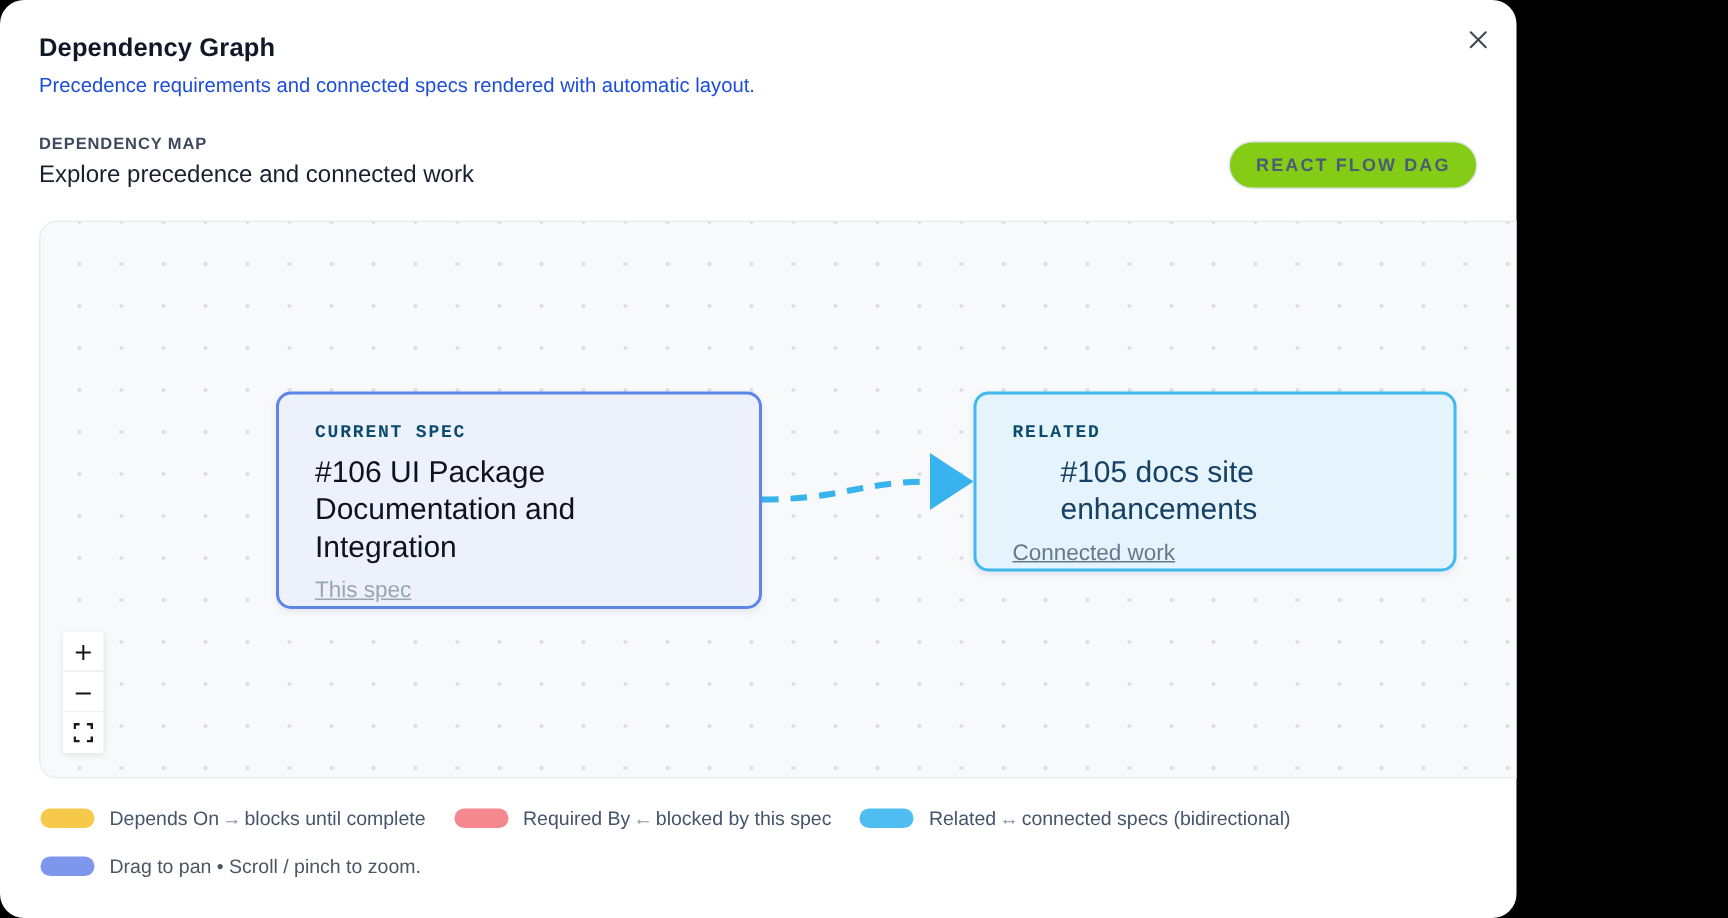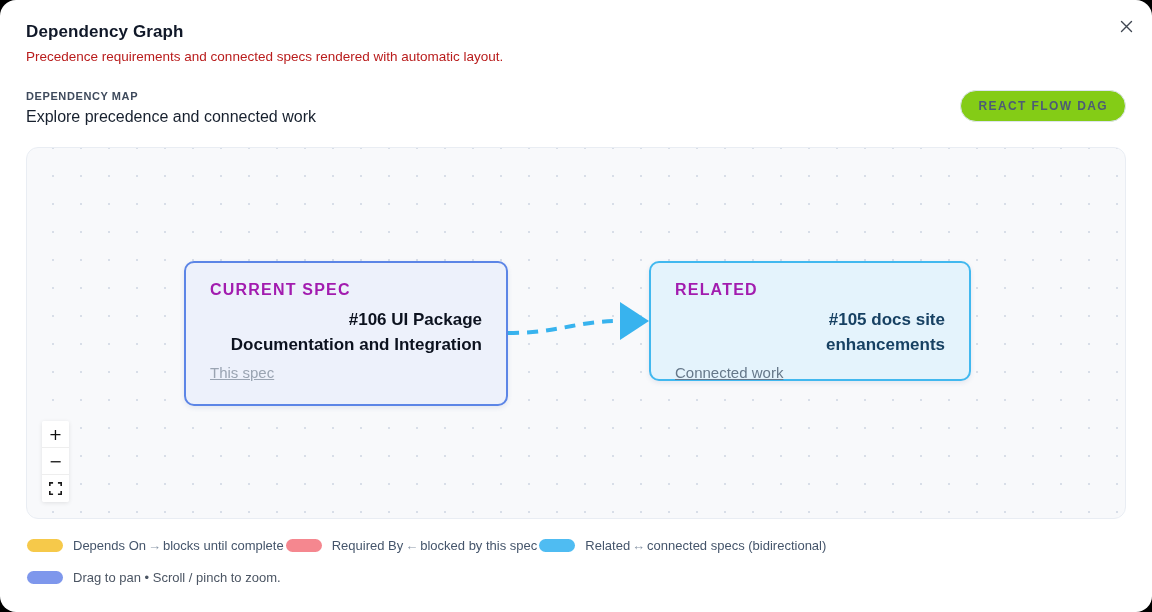--- a/index.html
+++ b/index.html
@@ -1,42 +1,42 @@
 <!DOCTYPE html>
 <html><head>
 <meta charset="utf-8">
 <style>
   * { margin: 0; padding: 0; box-sizing: border-box; }
   html, body { width: 1152px; height: 612px; background: #000; }
   body { font-family: "Liberation Sans", "DejaVu Sans", sans-serif; }
 
   .modal {
     position: relative;
-    width: 1152px; height: 612px;
+    width: 1011px; height: 612px;
     background: #ffffff;
     border-radius: 16px;
     overflow: hidden;
   }
 
   
   .header { padding: 22px 26px 0 26px; }
   .modal-title { font-size: 17px; font-weight: 700; color: #101828; letter-spacing: .1px; }
-  .modal-subtitle { margin-top: 7px; font-size: 13.5px; color: #b91c1c; }
+  .modal-subtitle { margin-top: 7px; font-size: 13.5px; color: #1d4ed8; }
 
   .close-btn {
     position: absolute; top: 14px; right: 14px;
     width: 24px; height: 24px;
     background: transparent; border: none; cursor: pointer;
     display: flex; align-items: center; justify-content: center;
   }
 
   
   .section-row {
     margin: 26px 26px 0 26px;
-    display: flex; align-items: flex-start; justify-content: space-between;
+    display: flex; align-items: flex-end; justify-content: space-between;
   }
   .eyebrow { font-size: 11px; font-weight: 700; letter-spacing: .6px; color: #3e4a5c; }
   .heading { margin-top: 6px; font-size: 16px; color: #17202e; }
   .badge {
     border: 1px solid #dde4ef; border-radius: 18px;
     padding: 8px 17px;
     font-size: 12px; font-weight: 600; letter-spacing: 1.4px;
     color: #4c5b76; background: #84cc16; white-space: nowrap;
   }
 
@@ -58,22 +58,22 @@
 
   .node {
     position: absolute;
     border: 2px solid;
     border-radius: 10px;
     padding: 18px 24px;
     box-shadow: 0 2px 5px rgba(40, 70, 140, .10);
   }
   .node-current { left: 157px; top: 113px; width: 324px; height: 145px; }
   .node-related { left: 622px; top: 113px; width: 322px; height: 120px; }
-  .node-kind { font-size: 16px; font-weight: 700; letter-spacing: 1.2px; color: #a21caf; }
-  .node-title { margin-top: 8px; font-size: 17px; font-weight: 700; color: #0c121f; line-height: 25px; text-align: right; }
+  .node-kind { font-size: 12px; font-weight: 700; letter-spacing: 1.2px; color: #0c4a6e; font-family: Liberation Mono, monospace; }
+  .node-title { margin-top: 8px; font-size: 20px; font-weight: 400; color: #0c121f; line-height: 25px; }
   .node-title span { display: block; }
   .node-related .node-title { color: #174163; margin-left: 32px; }
   .node-note { margin-top: 7px; font-size: 15px; color: #9aa4b2; text-decoration: underline; }
   .node-related .node-note { color: #66788a; }
 
   
   .controls {
     position: absolute; left: 15px; bottom: 16px;
     display: flex; flex-direction: column;
     box-shadow: 0 1px 4px rgba(0,0,0,.10);
@@ -84,21 +84,21 @@
     background: #fff; border: none; border-bottom: 1px solid #eeeeee;
     font-size: 16px; font-weight: 400; color: #111;
     display: flex; align-items: center; justify-content: center;
     cursor: pointer; font-family: "DejaVu Sans", sans-serif;
   }
   .ctrl-btn:last-child { border-bottom: none; }
 
   
   .legend {
     margin: 19px 26px 0 27px;
-    display: flex; align-items: center; column-gap: 2px;
+    display: flex; align-items: center; column-gap: 19px;
   }
   .legend-item { display: flex; align-items: center; }
   .pill {
     width: 36px; height: 13px; border-radius: 7px;
     margin-right: 10px; flex: none;
   }
   .legend-text { font-size: 13px; color: #45556b; }
   .legend-arrow { color: #8a97a8; margin: 0 2px; }
 
   .hint-row { margin: 17px 26px 0 27px; display: flex; align-items: center; text-align: center; }

